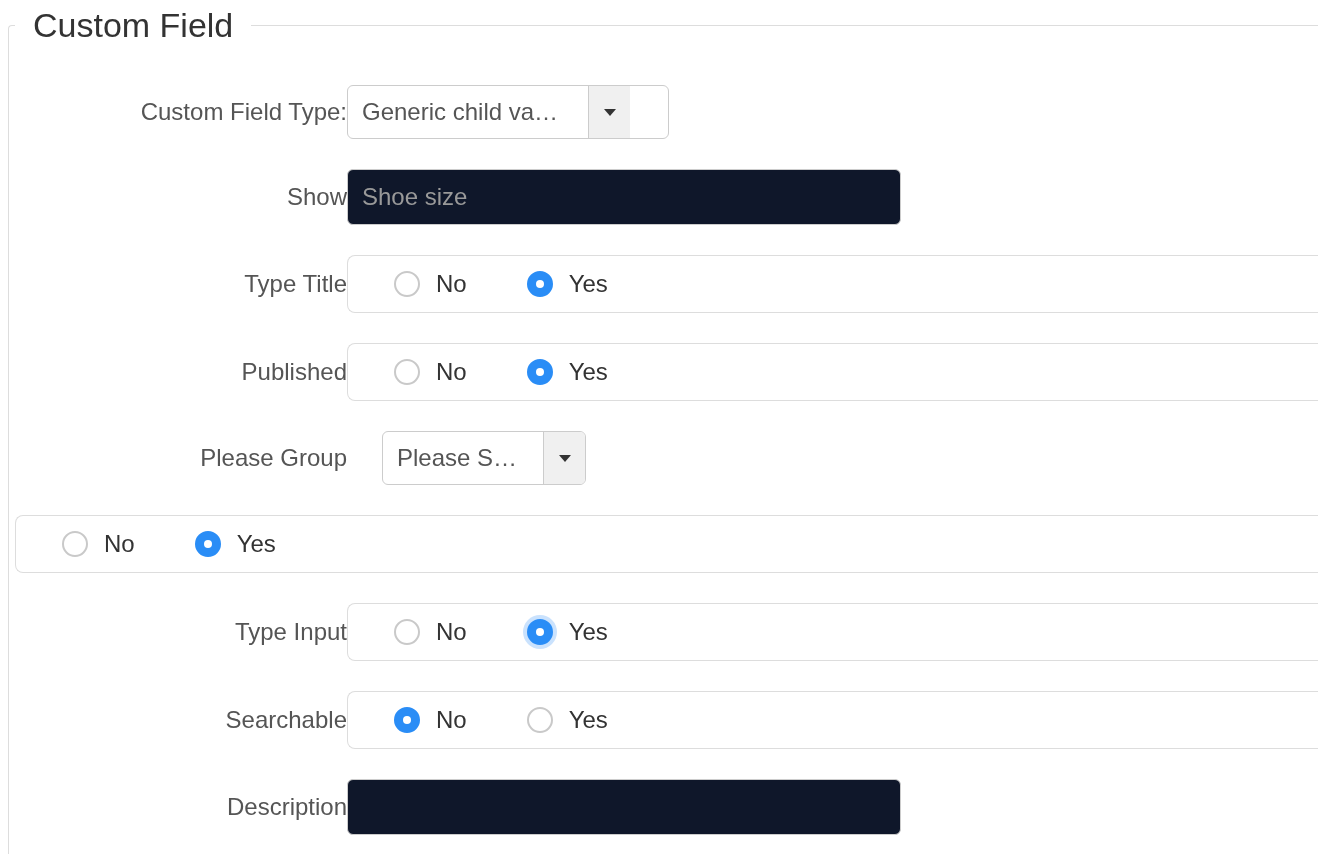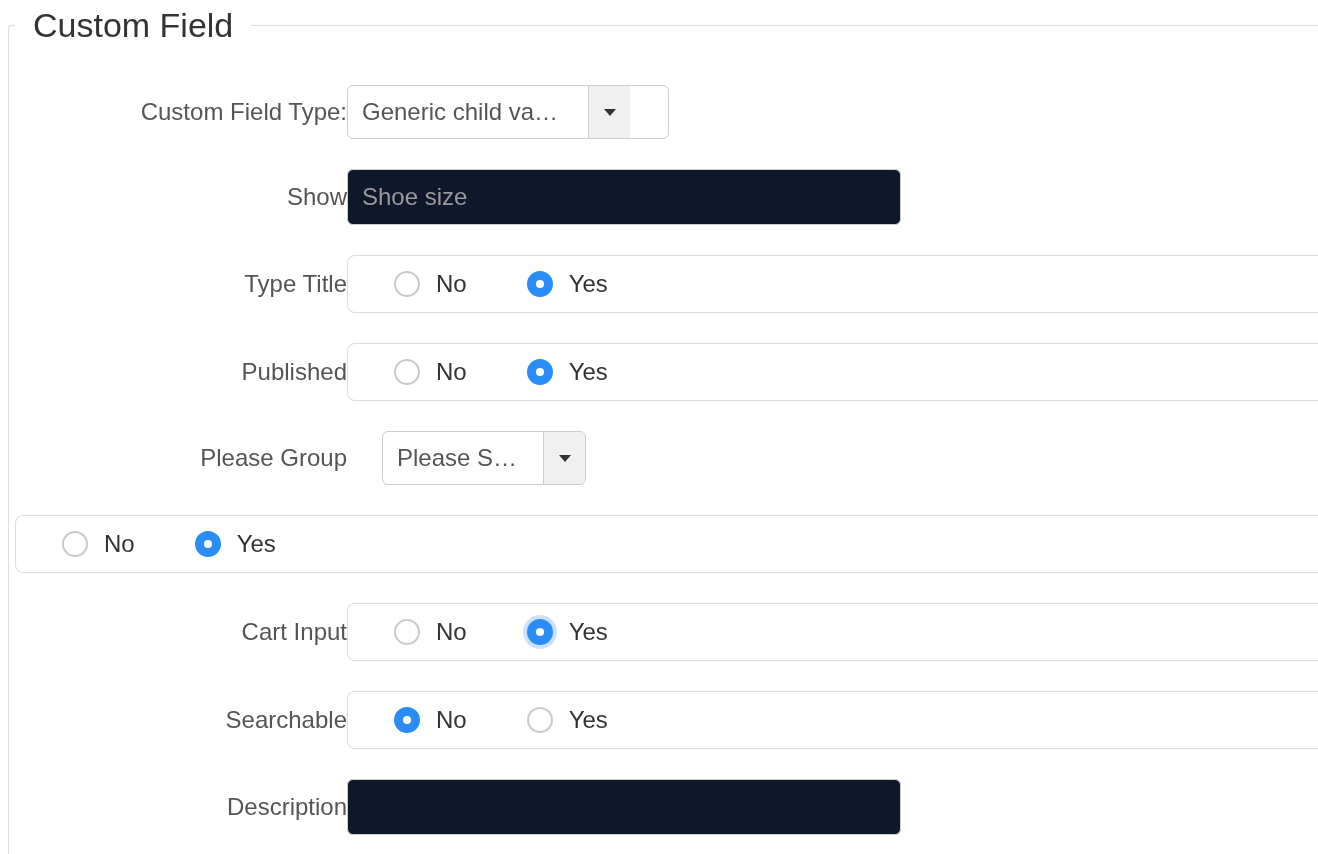--- a/index.html
+++ b/index.html
@@ -231,21 +231,21 @@
             </div>
             <div class="radio-opt">
               <span class="radio-circle checked"></span>
               <span class="lbl">Yes</span>
             </div>
           </div>
         </div>
       </div>
 
       <div class="row">
-        <div class="label">Cart Input</div>
+        <div class="label">Type Input</div>
         <div class="control">
           <div class="radio-group">
             <div class="radio-opt">
               <span class="radio-circle unchecked"></span>
               <span class="lbl">No</span>
             </div>
             <div class="radio-opt">
               <span class="radio-circle checked glow"></span>
               <span class="lbl">Yes</span>
             </div>

